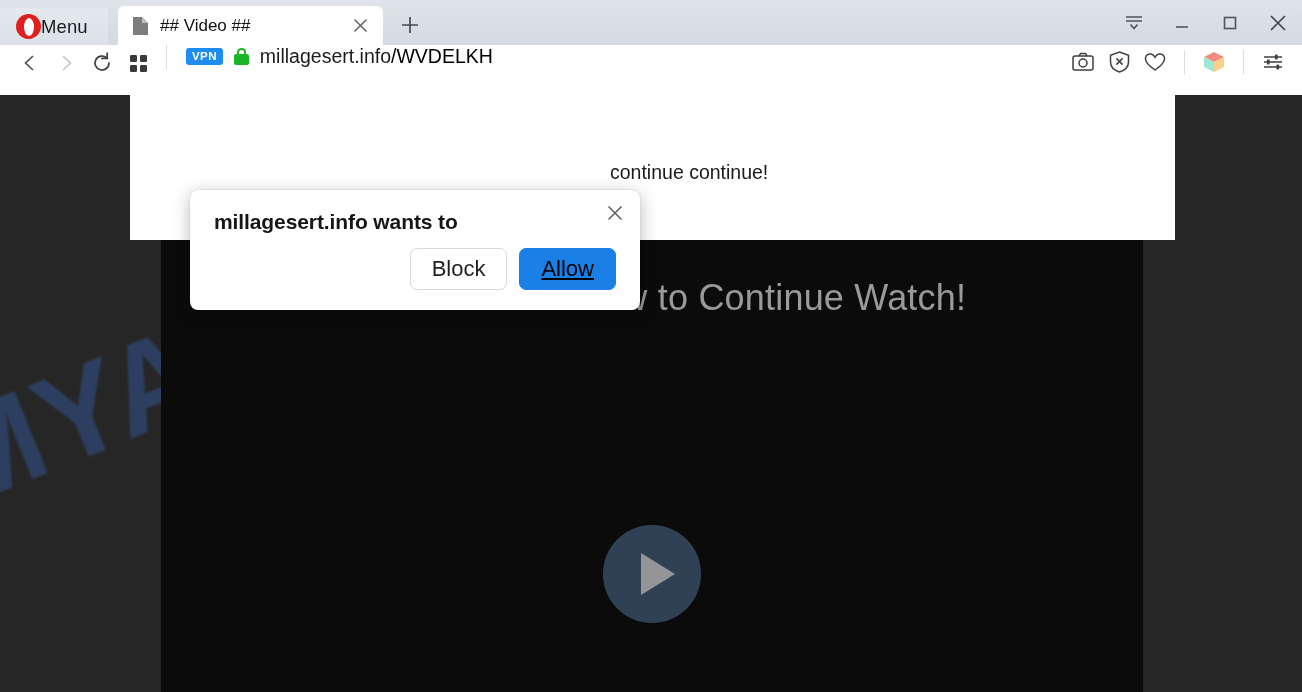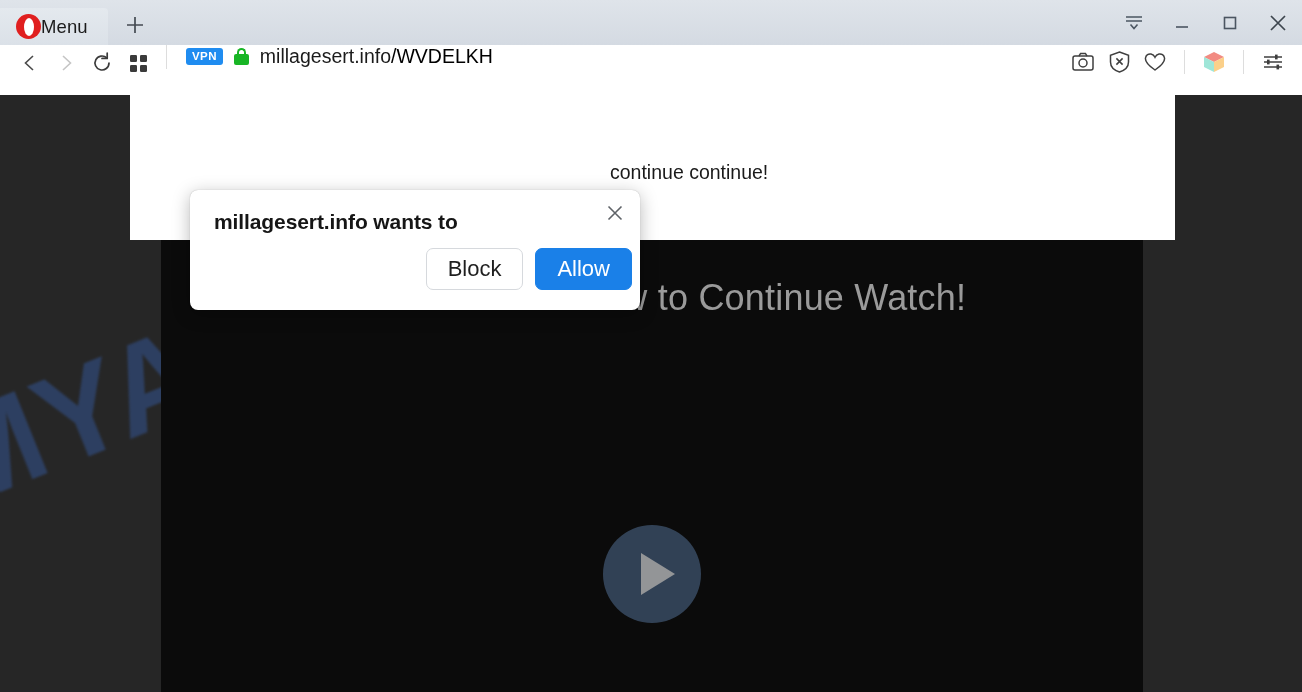--- a/index.html
+++ b/index.html
@@ -294,21 +294,21 @@
   
   .perm-dialog {
     position: absolute;
     left: 190px;
     top: 95px;
     width: 450px;
     background: #ffffff;
     border-radius: 8px;
     box-shadow: 0 4px 18px rgba(0,0,0,0.28), 0 0 1px rgba(0,0,0,0.3);
     z-index: 30;
-    padding: 18px 8px 20px 24px;
+    padding: 18px 24px 20px 24px;
     box-sizing: border-box;
   }
   .perm-close {
     position: absolute;
     right: 12px; top: 10px;
     width: 26px; height: 26px;
     display: flex; align-items: center; justify-content: center;
     cursor: pointer;
   }
   .perm-title {
@@ -348,40 +348,55 @@
     border: 1px solid transparent;
   }
   .btn-block {
     background: #ffffff;
     border-color: #d6d9dd;
     color: #1f1f1f;
   }
   .btn-allow {
     background: #1a80e8;
     border-color: #1a80e8;
-    color: #ffffff;
+    color: #000000;
+    text-decoration: underline;
   }
 
   svg { display: block; }
 </style>
 </head>
 <body>
 
 <div class="browser">
 
   <div class="tabstrip">
 
     <div class="menu-btn">
       <span class="opera-logo">
         <span class="outer"></span>
           <span class="inner"></span>
       </span>
       <span class="menu-label">Menu</span>
     </div>
 
+    <div class="tab">
+      <span class="tab-favicon">
+        <svg width="17" height="20" viewBox="0 0 17 20">
+          <path d="M1 1 h9 l6 6 v12 h-15 z" fill="#7c7c7c"></path>
+          <path d="M10 1 l6 6 h-6 z" fill="#bdbdbd"></path>
+        </svg>
+      </span>
+      <span class="tab-title">## Video ##</span>
+      <span class="tab-close">
+        <svg width="15" height="15" viewBox="0 0 15 15">
+          <path d="M1.5 1.5 L13.5 13.5 M13.5 1.5 L1.5 13.5" stroke="#5f6368" stroke-width="1.5" fill="none"></path>
+        </svg>
+      </span>
+    </div>
 
     <div class="newtab">
       <svg width="20" height="20" viewBox="0 0 20 20">
         <path d="M10 2 V18 M2 10 H18" stroke="#444a52" stroke-width="1.7" fill="none"></path>
       </svg>
     </div>
 
     <div class="win-controls">
       <div class="win-btn">
         <svg width="22" height="18" viewBox="0 0 22 18">

